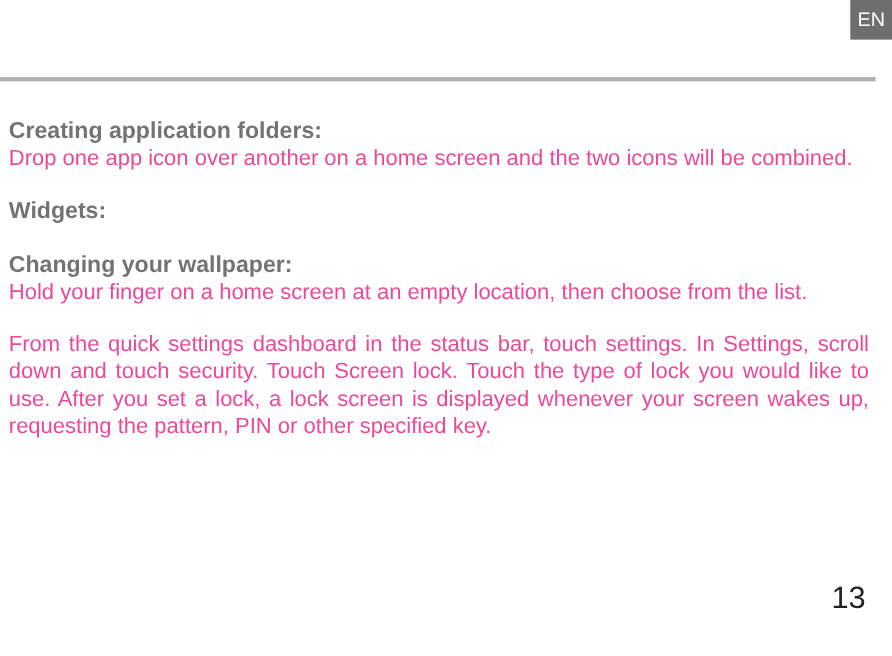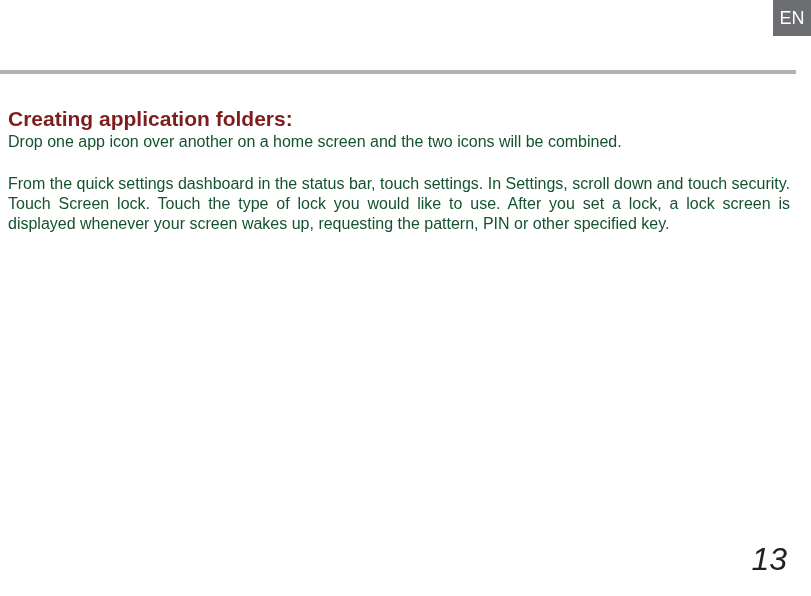--- a/index.html
+++ b/index.html
@@ -28,56 +28,60 @@
     .content {
       position: absolute;
       top: 106px;
       left: 8px;
       width: 782px;
     }
     .section { margin-bottom: 22px; }
     .heading {
       font-weight: 700;
       font-size: 21px;
-      color: #7f1d1d;
+      color: #737373;
       line-height: 1.25;
     }
     .body-text {
-      font-size: 16px;
-      color: #14532d;
+      font-size: 20px;
+      color: #ec4899;
       line-height: 1.25;
       text-align: justify;
       text-justify: inter-word;
     }
     .page-num {
       position: absolute;
-      bottom: 18px;
+      bottom: 36px;
       right: 24px;
-      font-size: 32px;
+      font-size: 28px;
       color: #241f21;
-      font-style: italic;
     }
   </style>
 </head>
 <body>
 
 <div class="lang-tab">
   <span>EN</span>
 </div>
 
 <div class="divider"></div>
 
 <div class="content">
   <div class="section">
     <div class="heading">Creating application folders:</div>
     <div class="body-text">Drop one app icon over another on a home screen and the two icons will be combined.</div>
   </div>
 
   <div class="section">
+    <div class="heading">Widgets:</div>
   </div>
 
+  <div class="section">
+    <div class="heading">Changing your wallpaper:</div>
+    <div class="body-text">Hold your finger on a home screen at an empty location, then choose from the list.</div>
+  </div>
 
   <div class="section">
     <div class="body-text">From the quick settings dashboard in the status bar, touch settings. In Settings, scroll down and touch security. Touch Screen lock. Touch the type of lock you would like to use. After you set a lock, a lock screen is displayed whenever your screen wakes up, requesting the pattern, PIN or other specified key.</div>
   </div>
 </div>
 
 <div class="page-num">13</div>
 
 </body></html>

